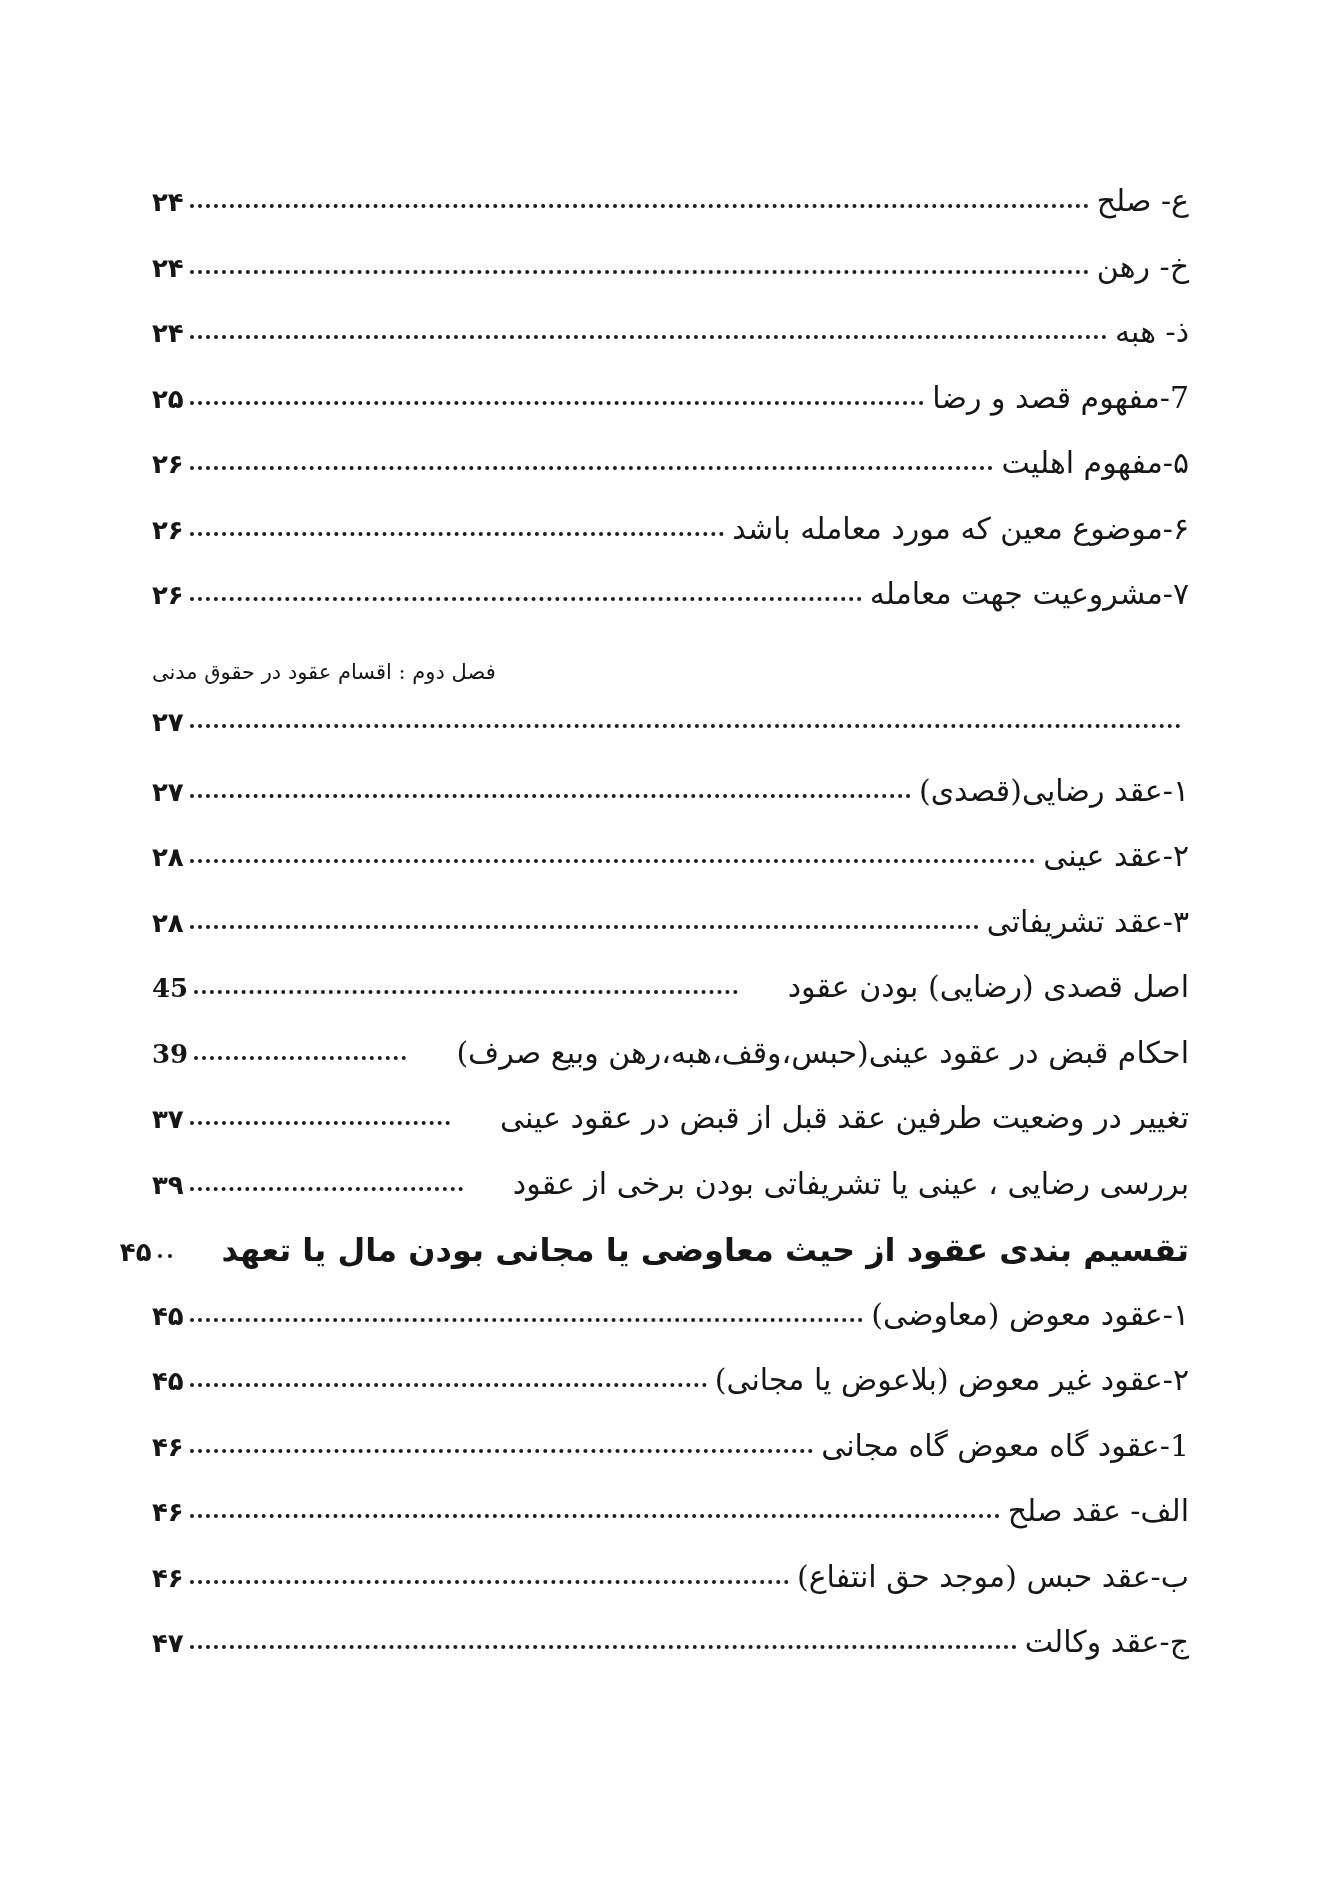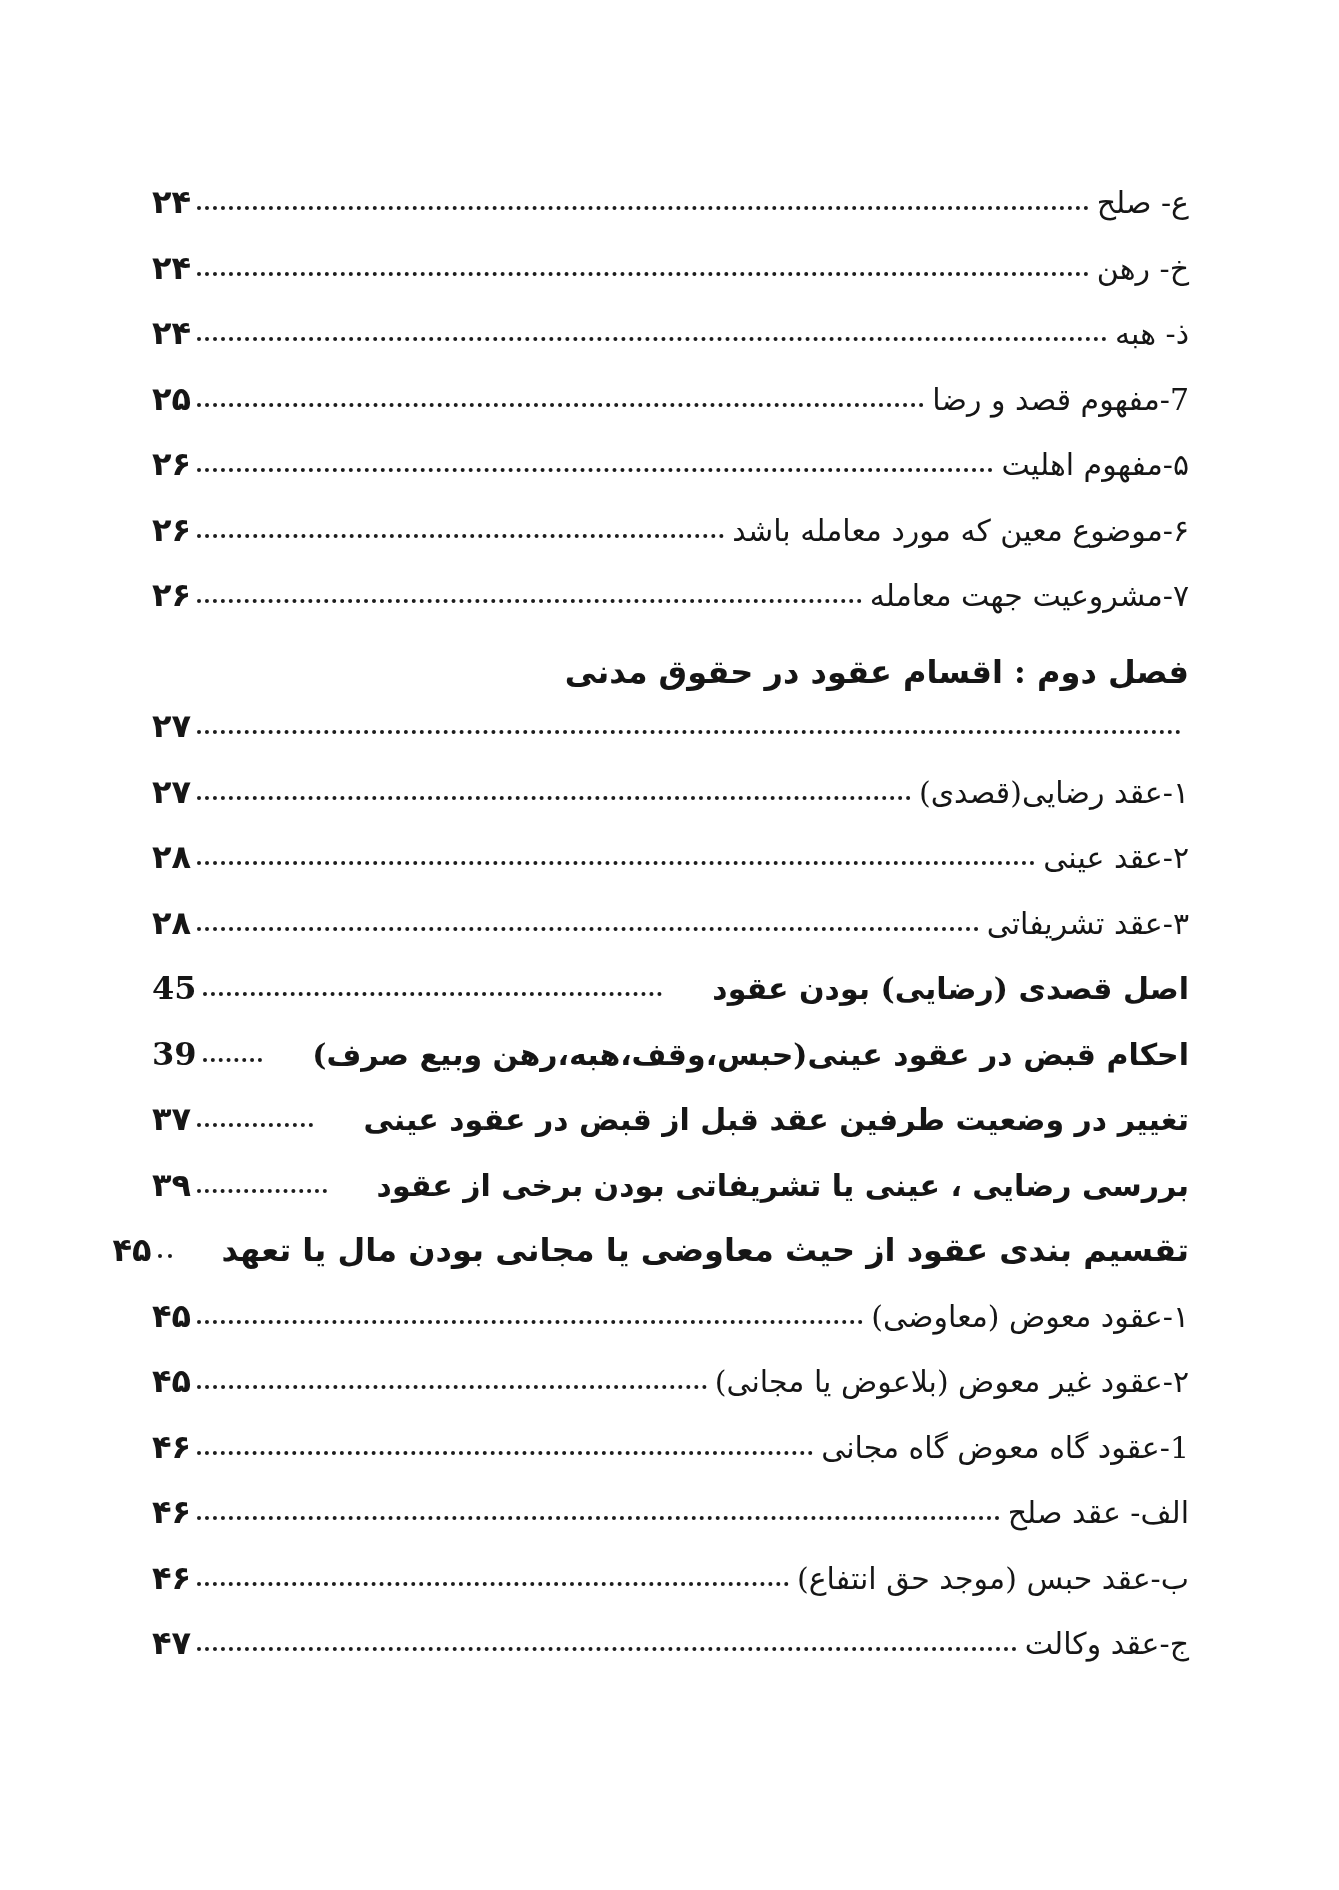--- a/index.html
+++ b/index.html
@@ -39,32 +39,32 @@
   .toc-row .leader {
     flex: 1 1 auto;
     min-width: 14px;
     border-bottom: 4px dotted #1c1c1c;
     position: relative;
     top: -3px;
     margin: 0 8px 0 6px;
   }
   .toc-row .pagenum {
     flex: 0 0 auto;
-    font-size: 32px;
+    font-size: 26px;
     font-weight: bold;
   }
   .toc-row.bold { font-weight: bold; font-size: 32px; }
   .toc-row.bold .leader { border-bottom-width: 4px; }
-  .toc-row.gap .label { margin-left: 42px; font-weight: bold; }
+  .toc-row.gap .label { margin-left: 42px; }
   .chapter-heading {
     height: 65.5px;
     line-height: 60px;
-    text-align: right;
-    font-weight: bold;
-    font-size: 32px;
+    text-align: left;
+    font-weight: normal;
+    font-size: 21px;
     letter-spacing: 0.5px;
   }
 </style>
 </head>
 <body>
 
 <div class="page">
   <div class="toc">
   <div class="toc-row">
     <span class="label">ع- صلح</span>

